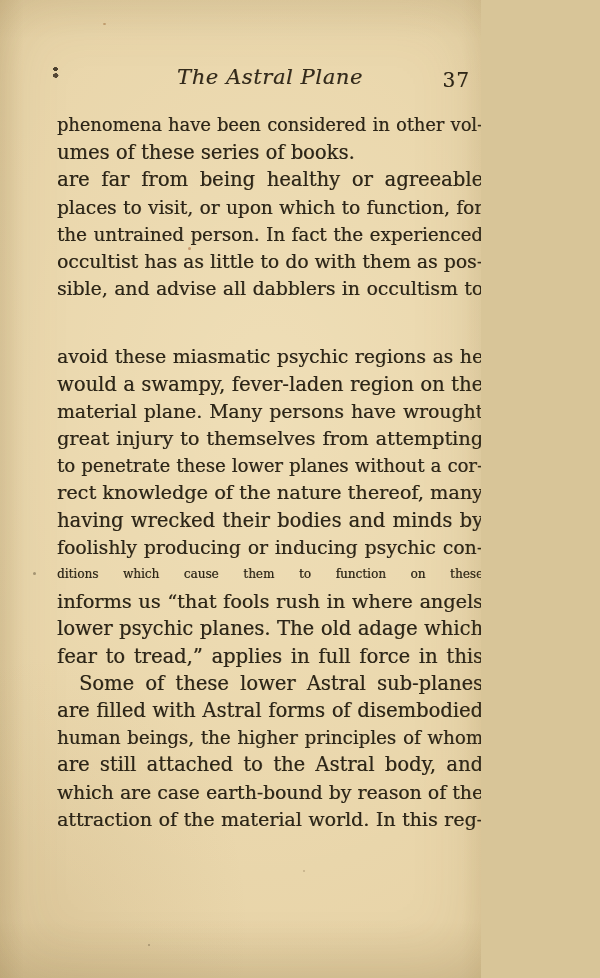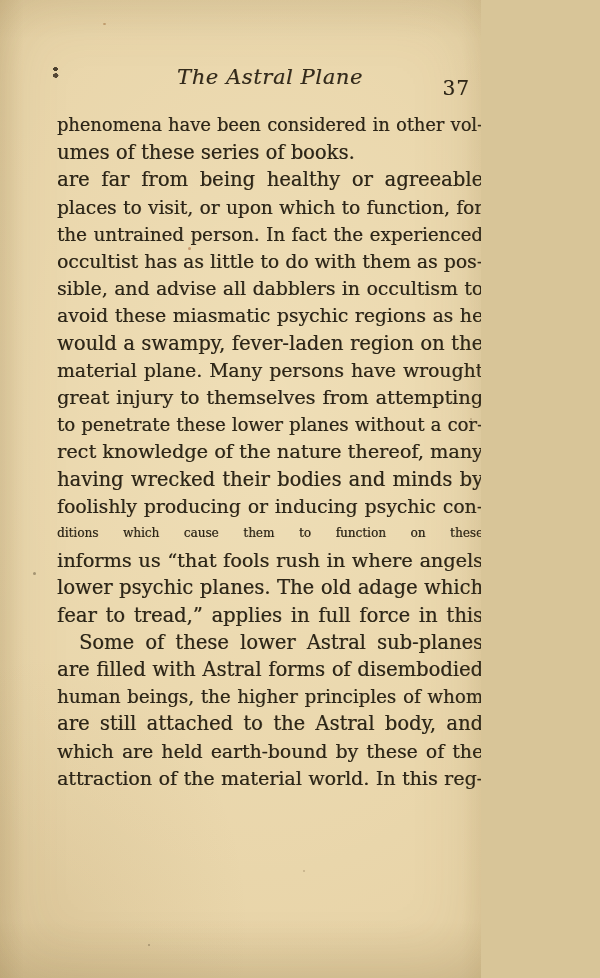--- a/index.html
+++ b/index.html
@@ -39,21 +39,21 @@
     left: 0; right: 0;
     text-align: center;
     font-style: italic;
     font-size: 21px;
     letter-spacing: 0.6px;
     color: #332a1b;
     text-shadow: 0.5px 0 0 rgba(51,42,27,0.45);
   }
   .header .pagenum {
     position: absolute;
-    right: 13px; top: 11px;
+    right: 13px; top: 3px;
     font-size: 20px;
     letter-spacing: 1px;
     text-shadow: 0.5px 0 0 rgba(51,42,27,0.45);
     margin-left: 9px;
   }
 
   
   .body {
     position: absolute;
     left: 57px; top: 112px;
@@ -108,37 +108,37 @@
   </div>
 
   <div class="body">
     <div class="line" style="font-size: 17.75px;">phenomena have been considered in other vol-</div>
     <div class="line end">umes of these series of books.</div>
     <div class="line">are far from being healthy or agreeable</div>
     <div class="line" style="font-size: 18.5px;">places to visit, or upon which to function, for</div>
     <div class="line" style="font-size: 18.25px;">the untrained person. In fact the experienced</div>
     <div class="line" style="font-size: 18.75px;">occultist has as little to do with them as pos-</div>
     <div class="line" style="font-size: 18.75px;">sible, and advise all dabblers in occultism to</div>
-    <div class="line" style="font-size: 18.75px;">avoid these miasmatic psychic regions as he</div>
+    <div class="line" style="font-size: 18.75px; margin-top: 41px;">avoid these miasmatic psychic regions as he</div>
     <div class="line">would a swampy, fever-laden region on the</div>
     <div class="line" style="font-size: 18.75px;">material plane. Many persons have wrought</div>
     <div class="line" style="font-size: 19.25px;">great injury to themselves from attempting</div>
     <div class="line" style="font-size: 18px;">to penetrate these lower planes without a cor-</div>
     <div class="line" style="font-size: 19.25px;">rect knowledge of the nature thereof, many</div>
     <div class="line">having wrecked their bodies and minds by</div>
     <div class="line" style="font-size: 18.75px;">foolishly producing or inducing psychic con-</div>
     <div class="line" style="font-size: 12px;">ditions which cause them to function on these</div>
     <div class="line" style="font-size: 19.25px;">informs us “that fools rush in where angels</div>
     <div class="line">lower psychic planes. The old adage which</div>
     <div class="line">fear to tread,” applies in full force in this</div>
     <div class="line indent">Some of these lower Astral sub-planes</div>
     <div class="line">are filled with Astral forms of disembodied</div>
     <div class="line" style="font-size: 18.25px;">human beings, the higher principles of whom</div>
     <div class="line">are still attached to the Astral body, and</div>
-    <div class="line" style="font-size: 18.75px;">which are held earth-bound by these of the</div>
+    <div class="line" style="font-size: 18.75px;">which are case earth-bound by reason of the</div>
     <div class="line" style="font-size: 19px;">attraction of the material world. In this reg-</div>
   </div>
 
   <div class="speck s1"></div>
   <div class="speck s2"></div>
   <div class="speck s3"></div>
   <div class="speck s4"></div>
   <div class="speck s5"></div>
   <div class="speck s6"></div>
   <div class="speck s7"></div>

